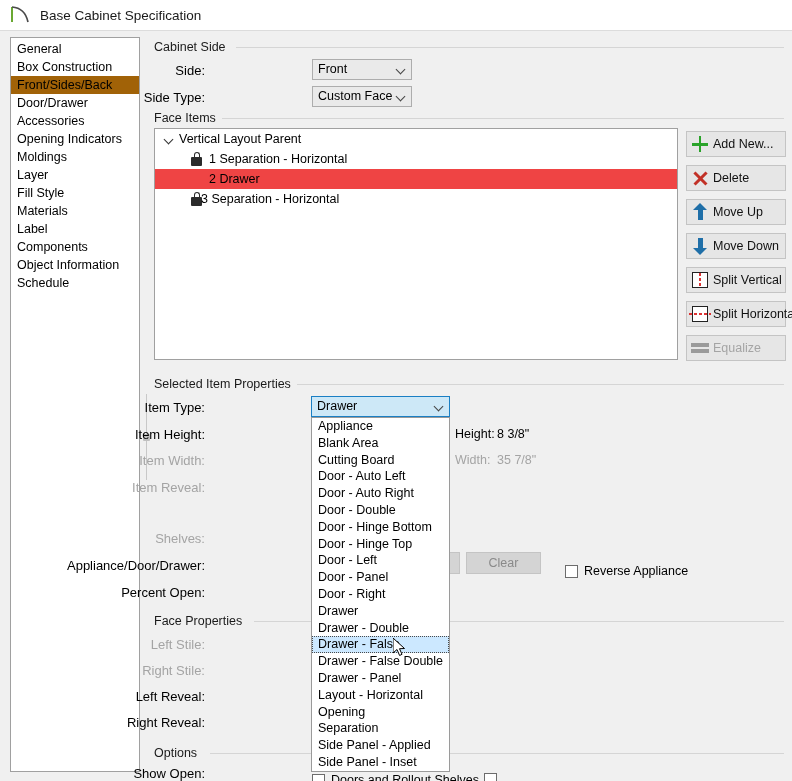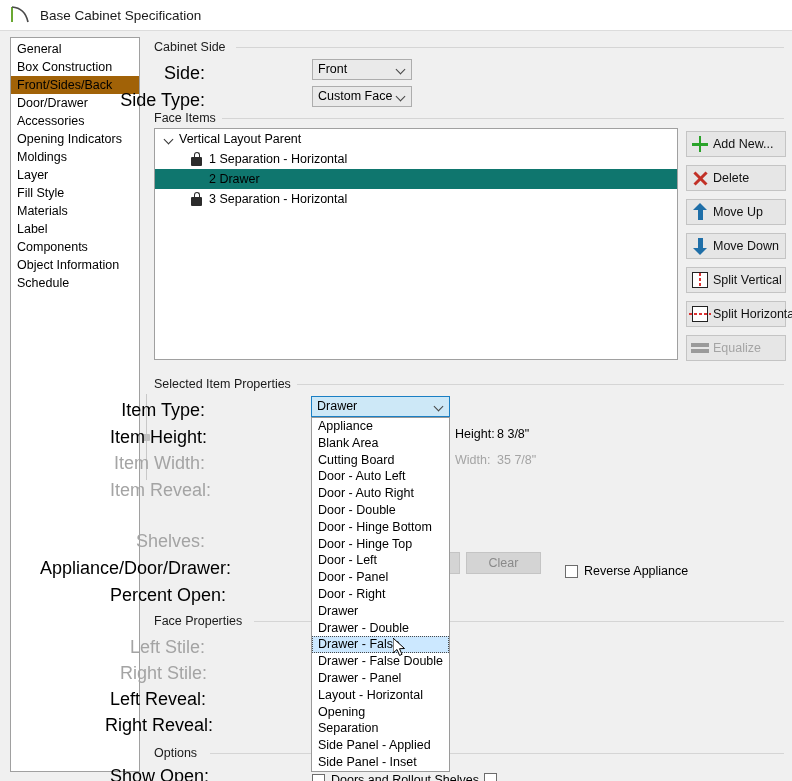--- a/index.html
+++ b/index.html
@@ -49,21 +49,21 @@
   }
   .group-title {
     position: absolute; left: 0; top: 0;
     background: #f0f0f0; padding-right: 6px;
     font-size: 12.5px; color: #1a1a1a;
     white-space: nowrap;
   }
 
   
   .lbl {
-    position: absolute; font-size: 18px; color: #000;
+    position: absolute; font-size: 13px; color: #000;
     white-space: nowrap; text-align: right;
   }
   .lbl.dis { color: #a4a4a4; }
   .val { position: absolute; font-size: 12.5px; color: #000; white-space: nowrap; }
   .val.dis { color: #a4a4a4; }
 
   
   .combo {
     position: absolute; height: 21px;
     background: #eaeaea;
@@ -85,21 +85,21 @@
     position: absolute; left: 154px; top: 128px;
     width: 524px; height: 232px;
     background: #ffffff; border: 1px solid #a0a0a0;
     overflow: hidden;
   }
   .tree-row {
     height: 20px; line-height: 20px;
     position: relative; font-size: 12.5px; color: #000;
     white-space: nowrap;
   }
-  .tree-row.selected { background: #0f766e; padding-left: 20px; }
+  .tree-row.selected { background: #ef4444; padding-left: 20px; }
   .tw-caret {
     position: absolute; left: 10px; top: 7px;
     width: 7px; height: 7px;
     border-left: 1.6px solid #333; border-bottom: 1.6px solid #333;
     transform: rotate(-45deg);
   }
   .tree-label { position: absolute; }
   .lock {
     position: absolute; left: 36px; top: 3px;
     width: 11px; height: 14px;
@@ -295,21 +295,21 @@
         <span class="tree-label" style="left: 54px;">1 Separation - Horizontal</span>
       </div>
       <div class="tree-row selected">
         <span class="tree-label" style="left: 54px;">2 Drawer</span>
       </div>
       <div class="tree-row">
         <span class="lock">
           <span class="shackle"></span>
           <span class="body"></span>
         </span>
-        <span class="tree-label" style="left: 54px;">3 Separation - Horizontal</span>
+        <span class="tree-label" style="left: 46px;">3 Separation - Horizontal</span>
       </div>
     </div>
 
   <div id="sidebuttons">
       <div class="sbtn" style="top: 131px;">
         <span class="ico">
           <span class="ic-plus" style="position:absolute;inset:0"></span>
         </span>
         <span class="txt">Add New...</span>
       </div>

